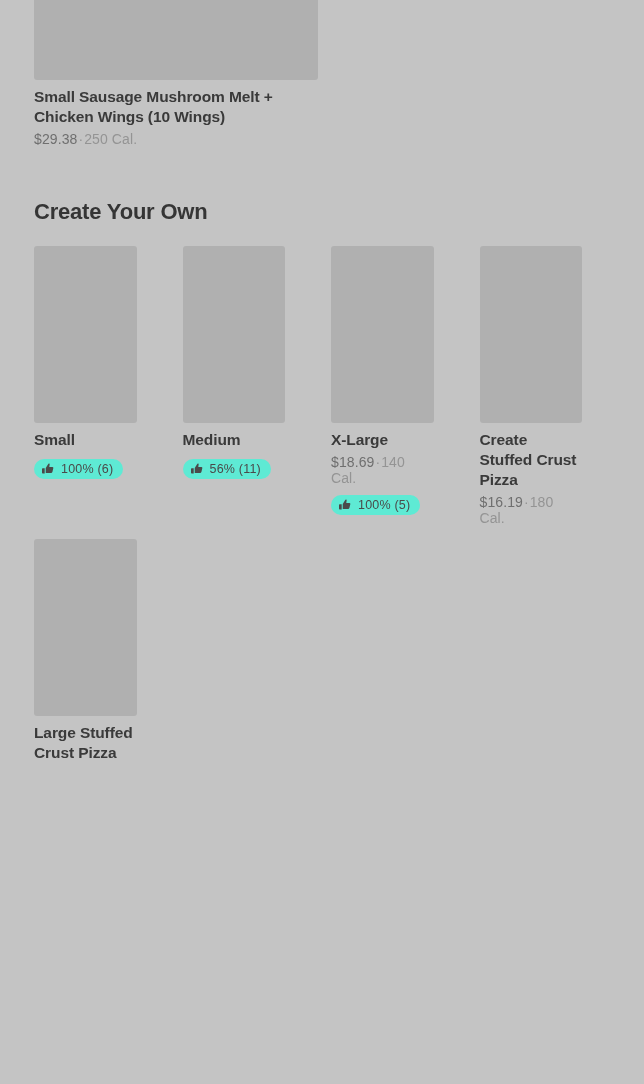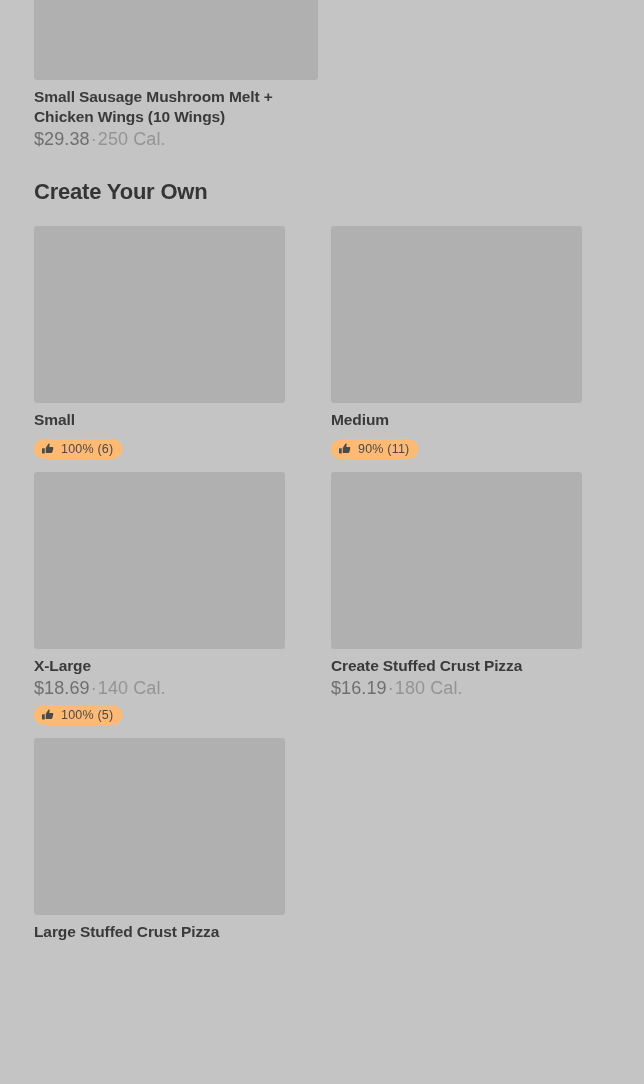--- a/index.html
+++ b/index.html
@@ -39,67 +39,67 @@
 
   .card-title {
     font-size: 15.5px;
     font-weight: bold;
     color: #3a3a3a;
     line-height: 20px;
     letter-spacing: -0.1px;
     margin: 7px 0 0 0;
   }
   .card-meta {
-    font-size: 18px;
+    font-size: 14px;
     color: #949494;
     line-height: 16px;
     margin: 4px 0 0 0;
     letter-spacing: 0.1px;
   }
   .card-meta .price {
     color: #6f6f6f;
   }
   .card-meta .dot {
     padding: 0 1px;
   }
 
   
   .section-heading {
     font-size: 22px;
     font-weight: bold;
     color: #353535;
     letter-spacing: -0.2px;
-    margin: 32px 0 0 34px;
+    margin: 52px 0 0 34px;
   }
 
   
   .grid {
     margin-top: 21px;
     padding: 0 22px;
     display: grid;
-    grid-template-columns: 1fr 1fr;
+    grid-template-columns: 1fr 1fr 1fr 1fr;
     column-gap: 22px;
     row-gap: 13px;
   }
   .card {
     padding: 0 12px 0 12px;
     box-sizing: border-box;
   }
   .card .thumb {
     width: 100%;
     height: 177px;
     background: #b0b0b0;
     border-radius: 3px;
   }
 
   .badge {
     display: inline-flex;
     align-items: center;
     gap: 7px;
-    background: #fdba74;
+    background: #5eead4;
     border-radius: 11px;
     padding: 3px 10px 3px 8px;
     margin-top: 9px;
     font-size: 12.5px;
     color: #4a4a4a;
     line-height: 14px;
   }
   .badge .thumbs {
     display: inline-block;
     width: 12px;
@@ -150,21 +150,21 @@
 
     <div class="card">
       <div class="thumb"></div>
       <div class="card-title">Medium</div>
       <div class="badge">
         <span class="thumbs">
           <svg width="12" height="12" viewBox="0 0 16 16">
               <path fill="#4a4a4a" d="M1 7h2.6v7H1a1 1 0 0 1-1-1V8a1 1 0 0 1 1-1zm4-.4 3.3-5.2A1 1 0 0 1 10.2 2l-.5 3.4h4a1.4 1.4 0 0 1 1.36 1.74l-1.2 5A1.4 1.4 0 0 1 12.5 13.2H5z"></path>
             </svg>
         </span>
-        <span class="badge-text">90% (11)</span>
+        <span class="badge-text">56% (11)</span>
       </div>
     </div>
 
 
     <div class="card">
       <div class="thumb"></div>
       <div class="card-title">X-Large</div>
       <div class="card-meta">
         <span class="price">$18.69</span><span class="dot">·</span><span>140 Cal.</span>
       </div>

